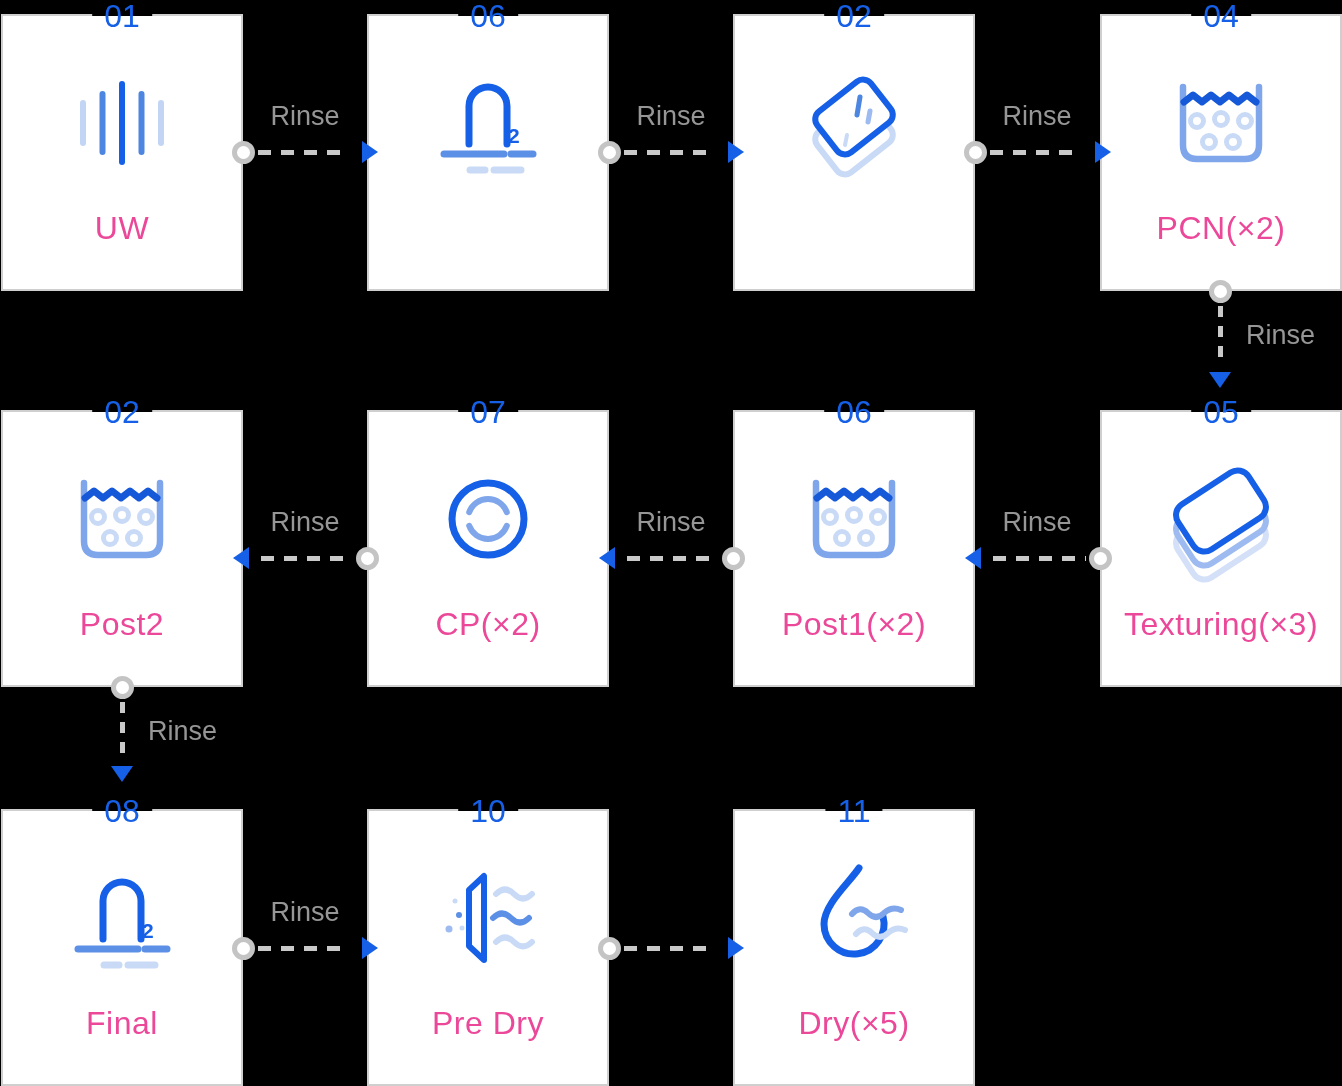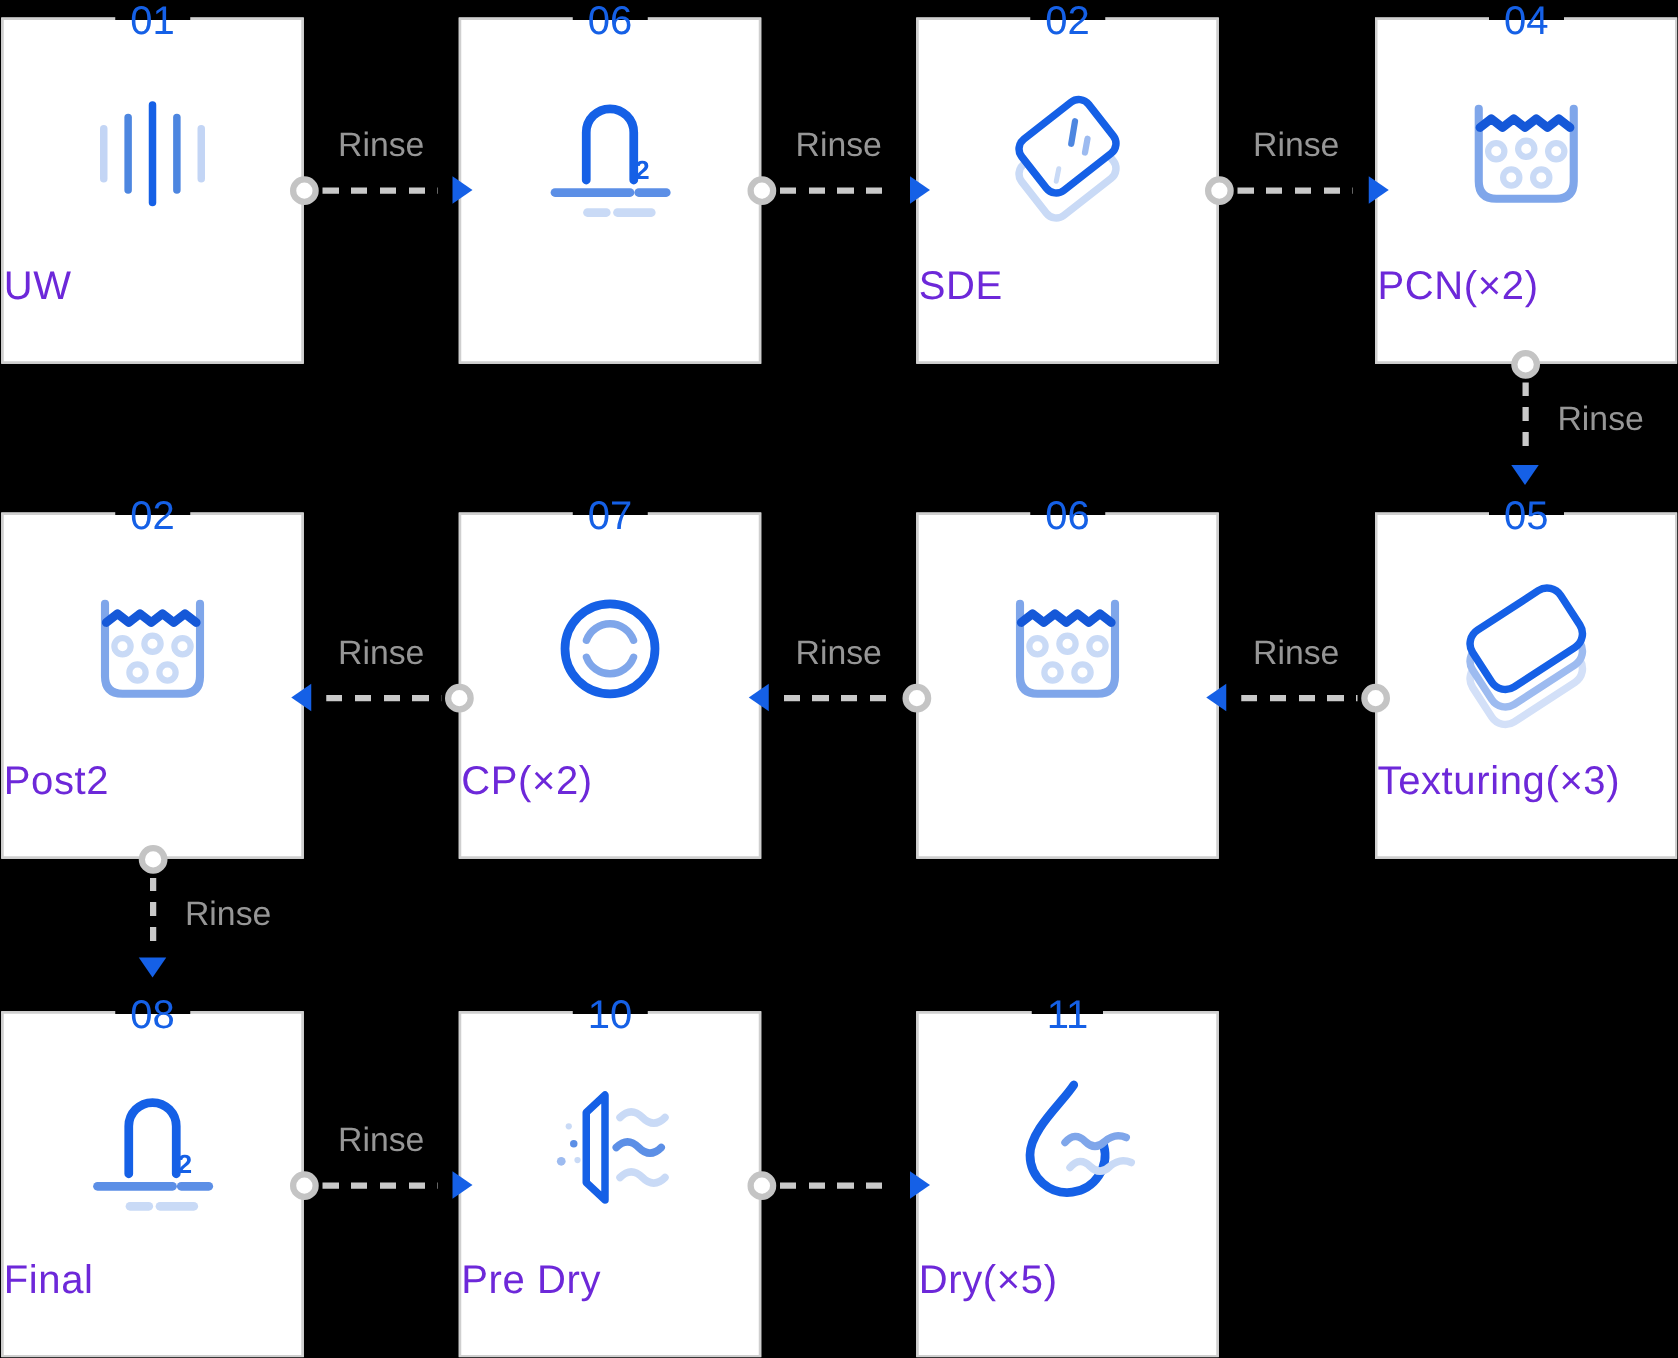--- a/index.html
+++ b/index.html
@@ -15,22 +15,22 @@
     position:absolute;top:0;left:50%;transform:translate(-50%,-50%);
     font-size:32px;line-height:34px;font-weight:500;color:#1560e6;
     padding:0 12px;white-space:nowrap;
     background:linear-gradient(to bottom,#000 0%,#000 50%,#fff 50%,#fff 100%);
   }
   .icon-box{
     position:absolute;top:32px;left:0;right:0;height:150px;
     display:flex;align-items:center;justify-content:center;
   }
   .step-label{
-    position:absolute;top:194px;left:0;right:0;
-    font-size:32px;color:#6d28d9;letter-spacing:.5px;white-space:nowrap;
+    position:absolute;top:194px;left:0;right:0;text-align:center;
+    font-size:32px;color:#ec4899;letter-spacing:.5px;white-space:nowrap;
   }
   .ring{
     position:absolute;width:13px;height:13px;border:5px solid #c4c4c4;
     border-radius:50%;background:#fff;box-sizing:content-box;
   }
   .dash-h{position:absolute;height:5px;background:repeating-linear-gradient(to right,#c9c9c9 0 13px,transparent 13px 23px);}
   .dash-v{position:absolute;width:5px;background:repeating-linear-gradient(to bottom,#c9c9c9 0 11px,transparent 11px 20px);}
   .head{position:absolute;width:0;height:0;}
   .head-right{border-top:11px solid transparent;border-bottom:11px solid transparent;border-left:16px solid #1560e6;}
   .head-left{border-top:11px solid transparent;border-bottom:11px solid transparent;border-right:16px solid #1560e6;}
@@ -141,21 +141,20 @@
         </svg>
       </div>
     <div class="step-num">06</div>
   </div>
   <div class="card" style="left:733px;top:14px;">
     <div class="icon-box">
         <svg width="150" height="150">
           <use href="#icon-etch"></use>
         </svg>
       </div>
-    <div class="step-label">SDE</div>
     <div class="step-num">02</div>
   </div>
   <div class="card" style="left:1100px;top:14px;">
     <div class="icon-box">
         <svg width="150" height="150">
           <use href="#icon-tank"></use>
         </svg>
       </div>
     <div class="step-label">PCN(×2)</div>
     <div class="step-num">04</div>
@@ -169,20 +168,21 @@
       </div>
     <div class="step-label">Texturing(×3)</div>
     <div class="step-num">05</div>
   </div>
   <div class="card" style="left:733px;top:410px;">
     <div class="icon-box">
         <svg width="150" height="150">
           <use href="#icon-tank"></use>
         </svg>
       </div>
+    <div class="step-label">Post1(×2)</div>
     <div class="step-num">06</div>
   </div>
   <div class="card" style="left:367px;top:410px;">
     <div class="icon-box">
         <svg width="150" height="150">
           <use href="#icon-cycle"></use>
         </svg>
       </div>
     <div class="step-label">CP(×2)</div>
     <div class="step-num">07</div>

